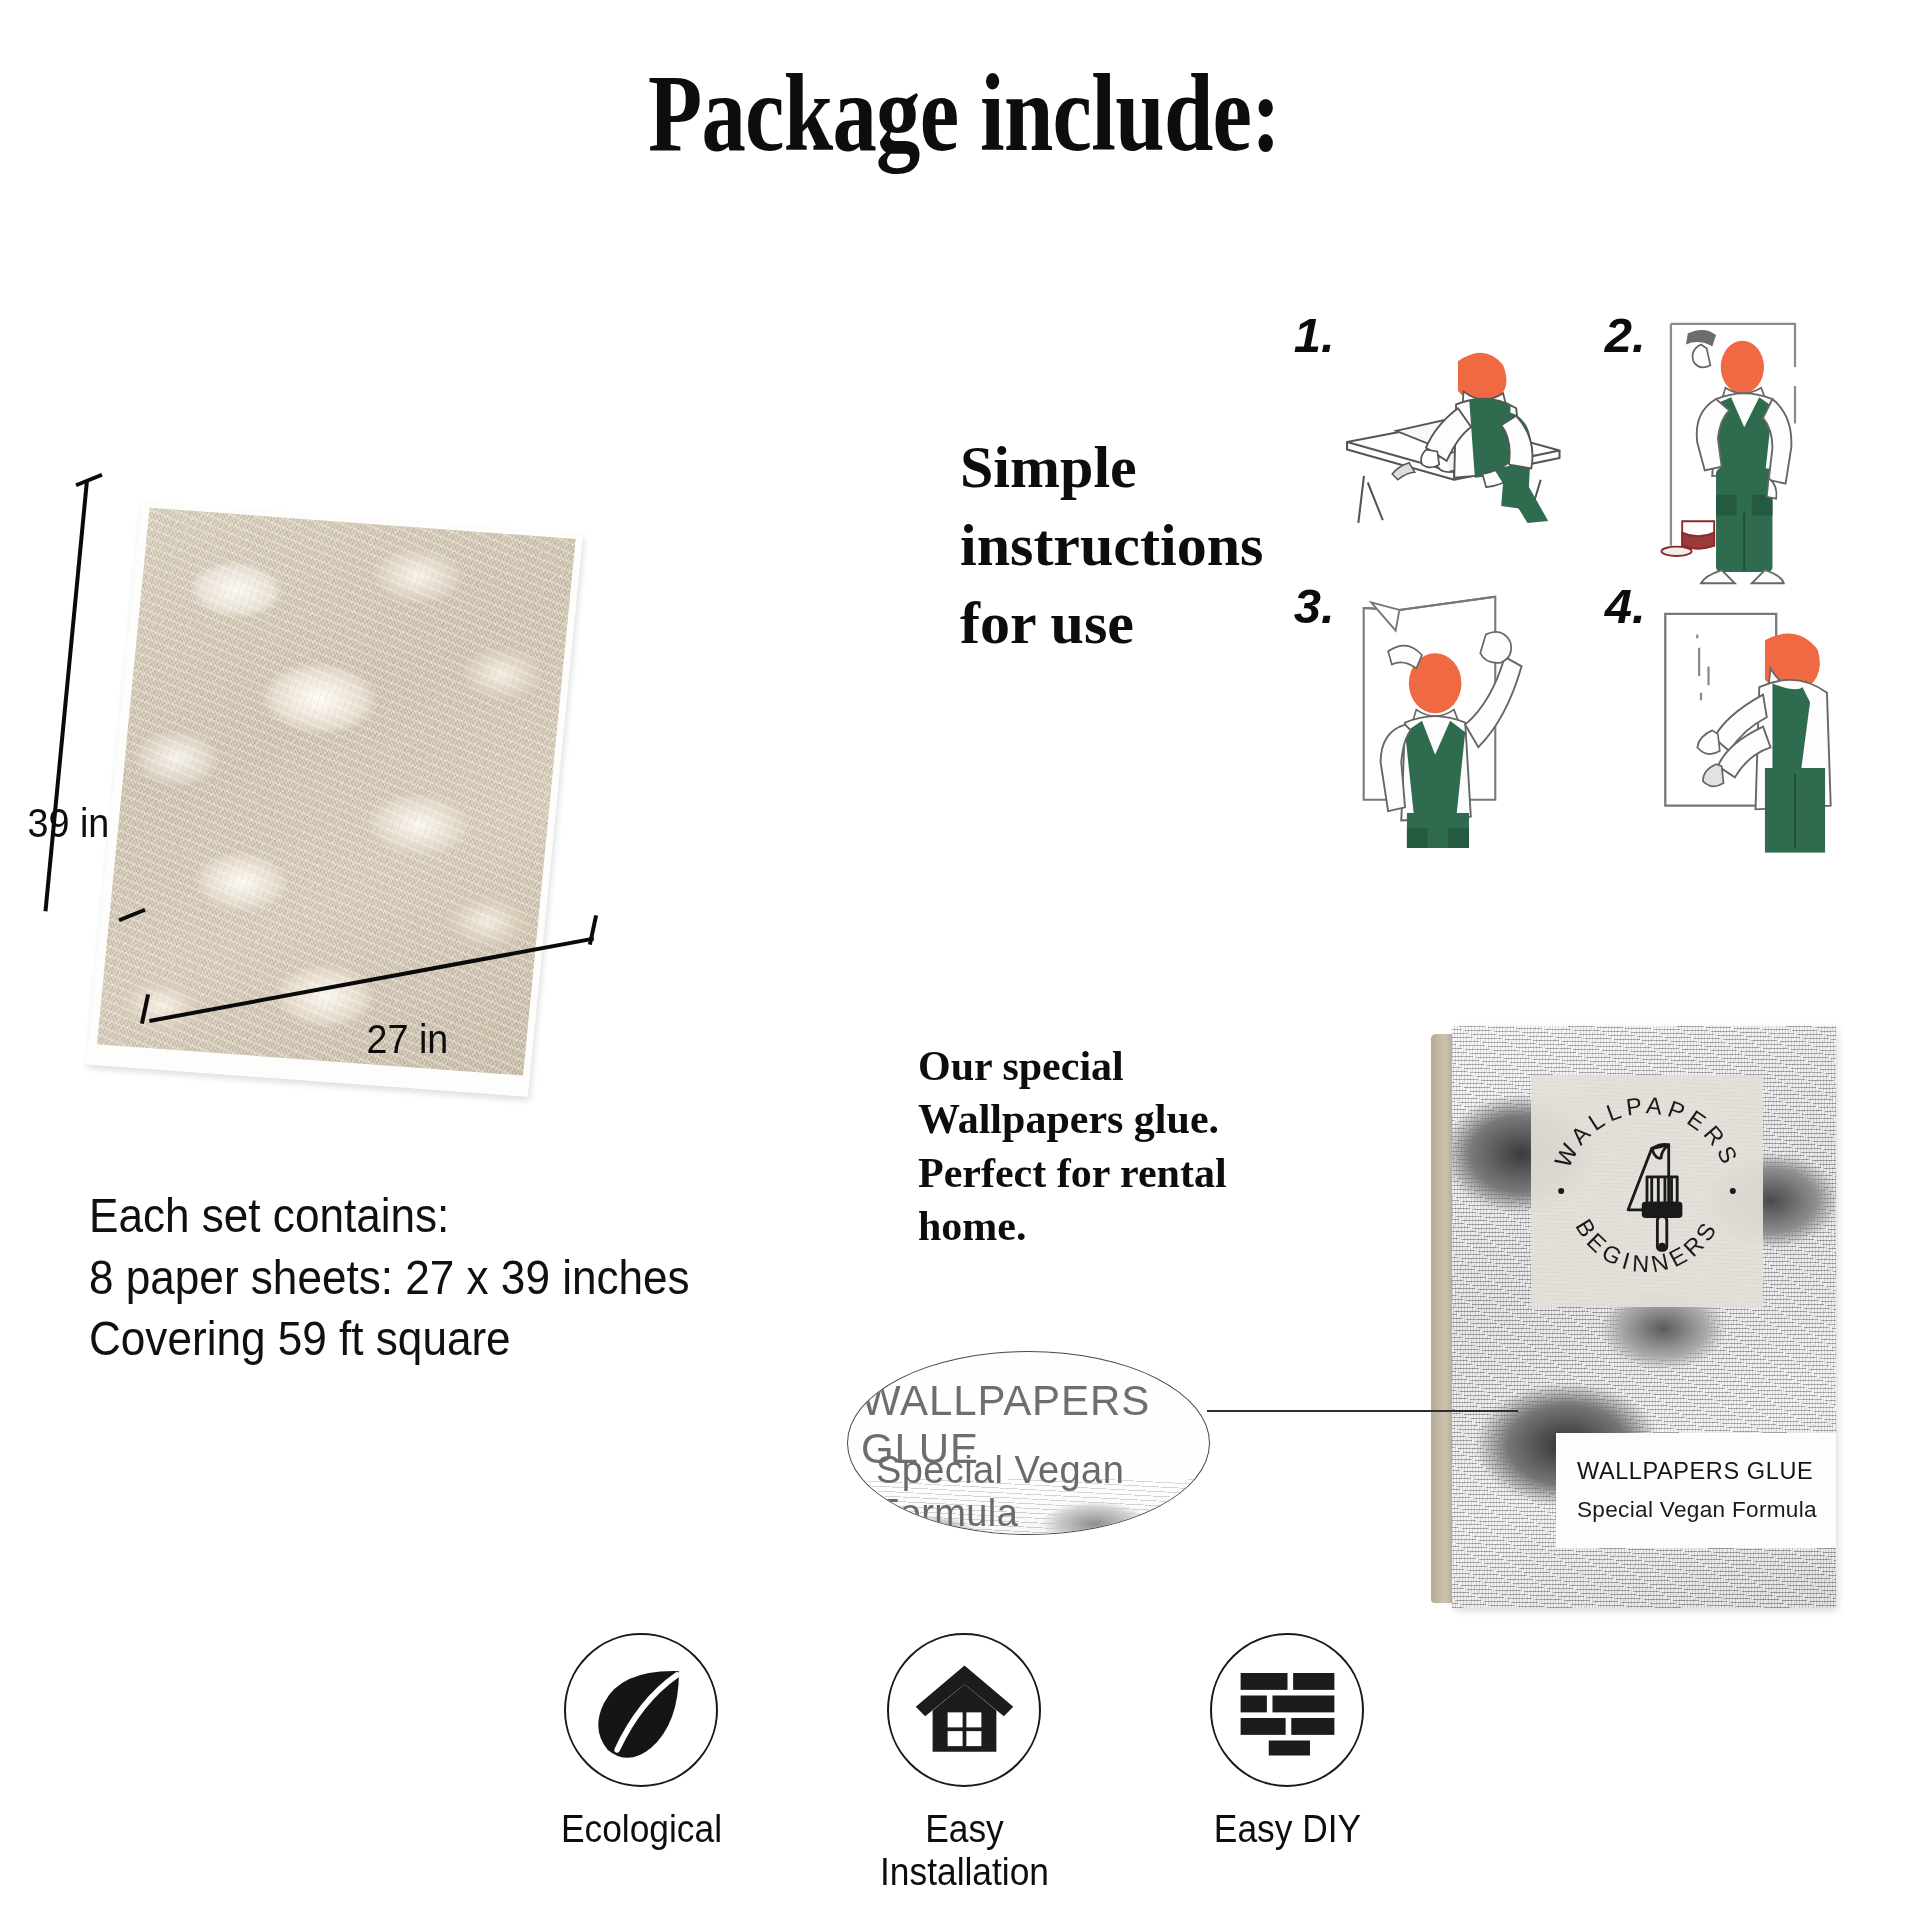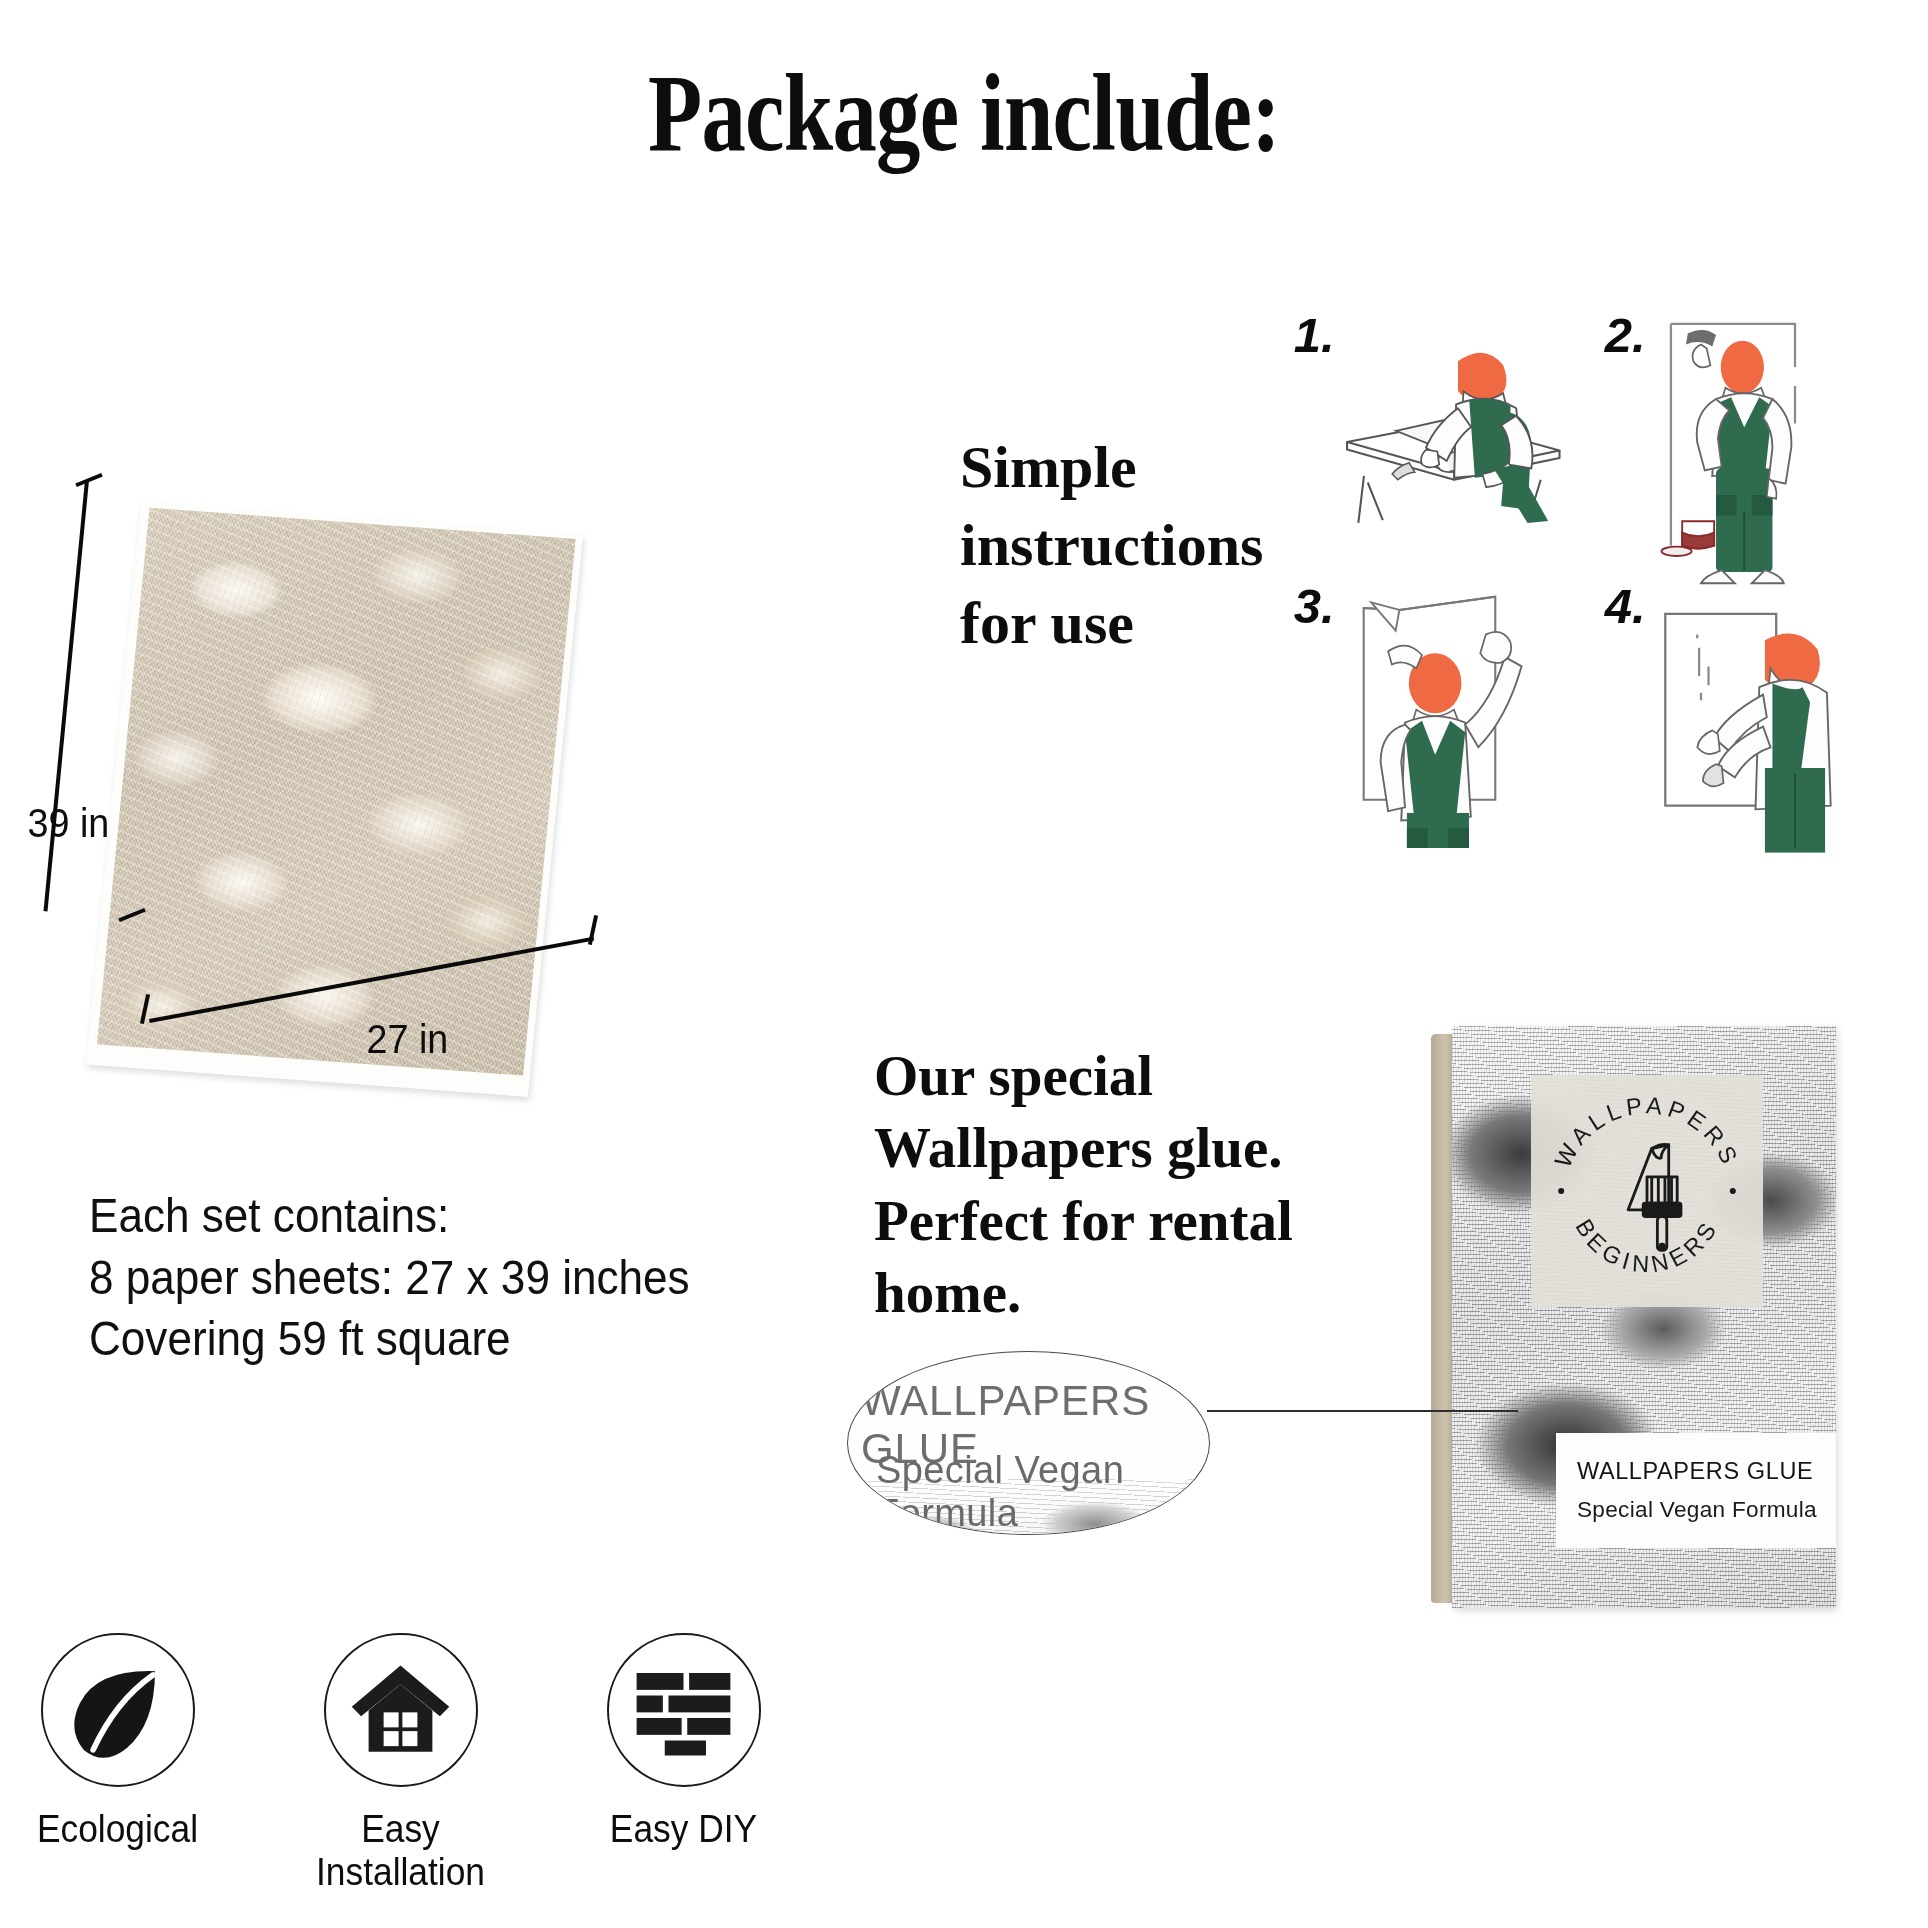--- a/index.html
+++ b/index.html
@@ -92,23 +92,23 @@
   .step-num {
     position: absolute; left: 3.8px; top: 5.6px;
     font-family: "Liberation Sans", sans-serif;
     font-weight: bold; font-style: italic;
     font-size: 49px; color: #0c0c0c;
   }
   .step svg { position: absolute; left: 53px; top: 17px; }
 
   
   .glue-heading {
-    position: absolute; left: 874px; top: 1040px;
+    position: absolute; left: 918px; top: 1040px;
     font-family: "Liberation Serif", serif;
-    font-weight: bold; font-size: 57px; line-height: 1.27;
+    font-weight: bold; font-size: 42px; line-height: 1.27;
     color: #0d0d0d; white-space: pre;
   }
 
   .package { position: absolute; left: 1431px; top: 1026px; width: 405px; height: 584px; }
   .pkg-spine {
     position: absolute; left: 0; top: 7.5px; width: 24.5px; height: 569px;
     background: linear-gradient(90deg,#b6aa96,#cdc2ae 55%,#b9ad99);
     border-radius: 4.7px 0 0 3.8px;
   }
   .pkg-front {
@@ -165,21 +165,21 @@
     font-size: 38px; letter-spacing: 0.4px; color: #6a6a6a;
   }
   .connector {
     position: absolute; left: 1207px; top: 1410px;
     width: 311px; height: 1.9px; background: #2e2e2e;
   }
 
   
   .features {
     position: absolute; left: 0; bottom: 34px; width: 100%;
-    display: flex; gap: 48px;
+    display: flex; justify-content: center; gap: 88px;
   }
   .feature { width: 235px; text-align: center; }
   .feature .ring {
     width: 154px; height: 154px; margin: 0 auto;
     border: 2.4px solid #191919; border-radius: 50%;
     display: flex; align-items: center; justify-content: center;
   }
   .feature .cap {
     margin-top: 21px; font-size: 38px; color: #0d0d0d;
     transform: scaleX(0.93);

